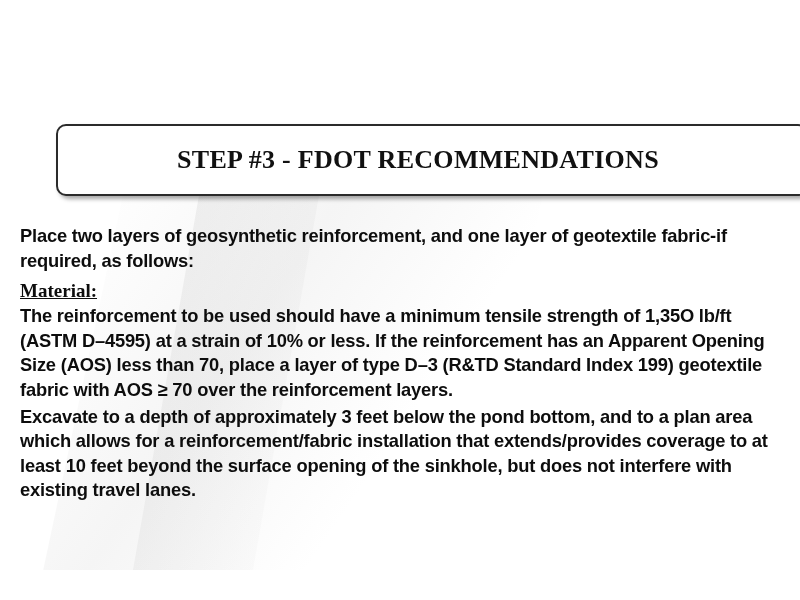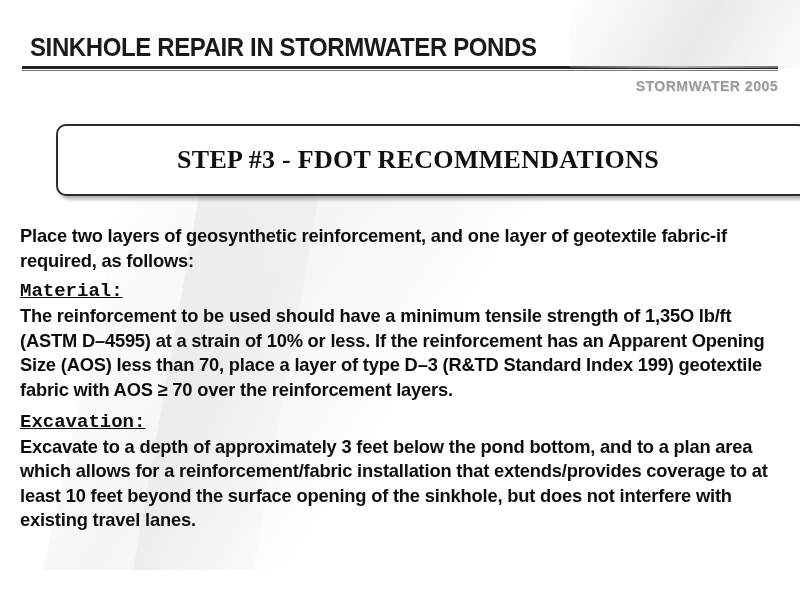--- a/index.html
+++ b/index.html
@@ -146,57 +146,49 @@
     font-size: 18.5px;
     line-height: 1.33;
     color: #0d0d0d;
     font-weight: bold;
     margin: 0 0 2px 0;
     letter-spacing: -0.2px;
     transform: scaleX(0.99);
     transform-origin: left top;
   }
   .heading {
-    font-family: Liberation Mono, monospace;
+    font-family: Liberation Serif, serif;
     font-size: 19px;
     font-weight: bold;
     color: #0d0d0d;
     text-decoration: underline;
     margin: 6px 0 2px 0;
     display: inline-block;
   }
   .block {
     margin-bottom: 1px;
   }
 </style>
 </head>
 <body>
 
 <div class="slide">
 
   <div class="bg-swoosh"></div>
   <div class="bg-swoosh2"></div>
 
-  <div class="header">
-    <div class="header-band"></div>
-    <div class="header-title">SINKHOLE REPAIR IN STORMWATER PONDS</div>
-    <div class="header-rule"></div>
-    <div class="header-rule2"></div>
-    <div class="header-sub">STORMWATER 2005</div>
-  </div>
 
   <div class="title-box">
     <div class="title-box-text">STEP #3 - FDOT RECOMMENDATIONS</div>
   </div>
 
   <div class="body">
     <p class="para block">Place two layers of geosynthetic reinforcement, and one layer of geotextile fabric-if required, as follows:</p>
     <div class="block">
       <span class="heading">Material:</span>
       <p class="para">The reinforcement to be used should have a minimum tensile strength of 1,35O lb/ft (ASTM D–4595) at a strain of 10% or less. If the reinforcement has an Apparent Opening Size (AOS) less than 70, place a layer of type D–3 (R&amp;TD Standard Index 199) geotextile fabric with AOS ≥ 70 over the reinforcement layers.</p>
     </div>
     <div class="block">
-      <span class="heading">Excavation:</span>
       <p class="para">Excavate to a depth of approximately 3 feet below the pond bottom, and to a plan area which allows for a reinforcement/fabric installation that extends/provides coverage to at least 10 feet beyond the surface opening of the sinkhole, but does not interfere with existing travel lanes.</p>
     </div>
   </div>
 
 </div>
 
 </body></html>

